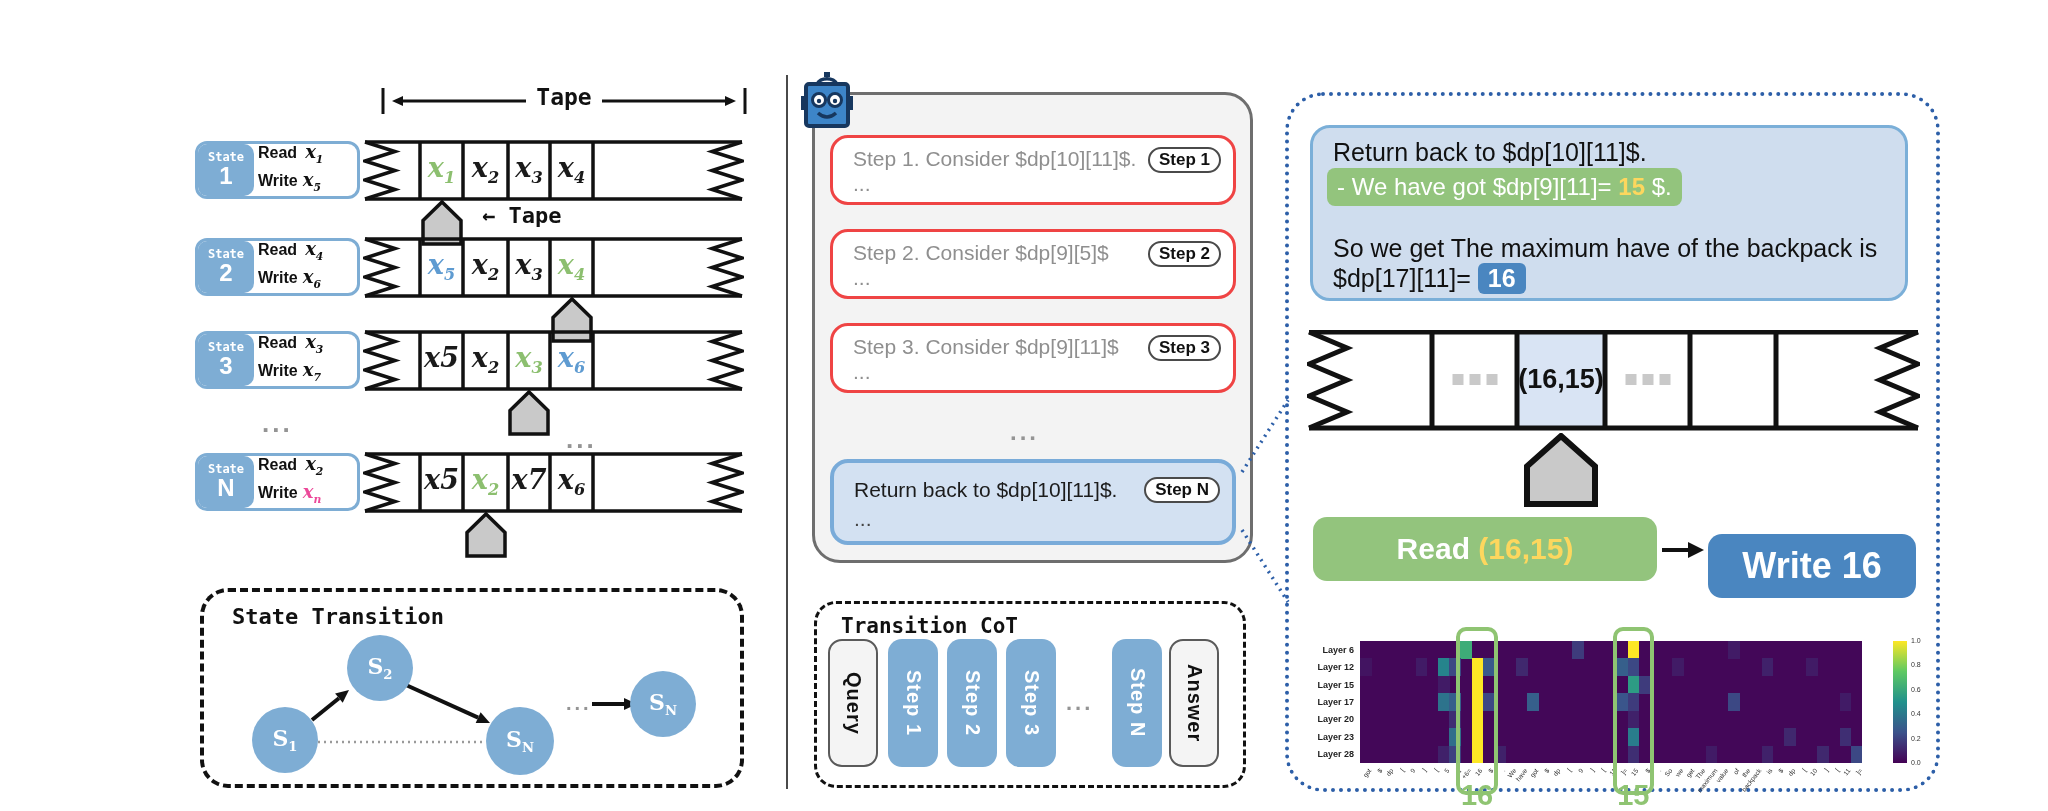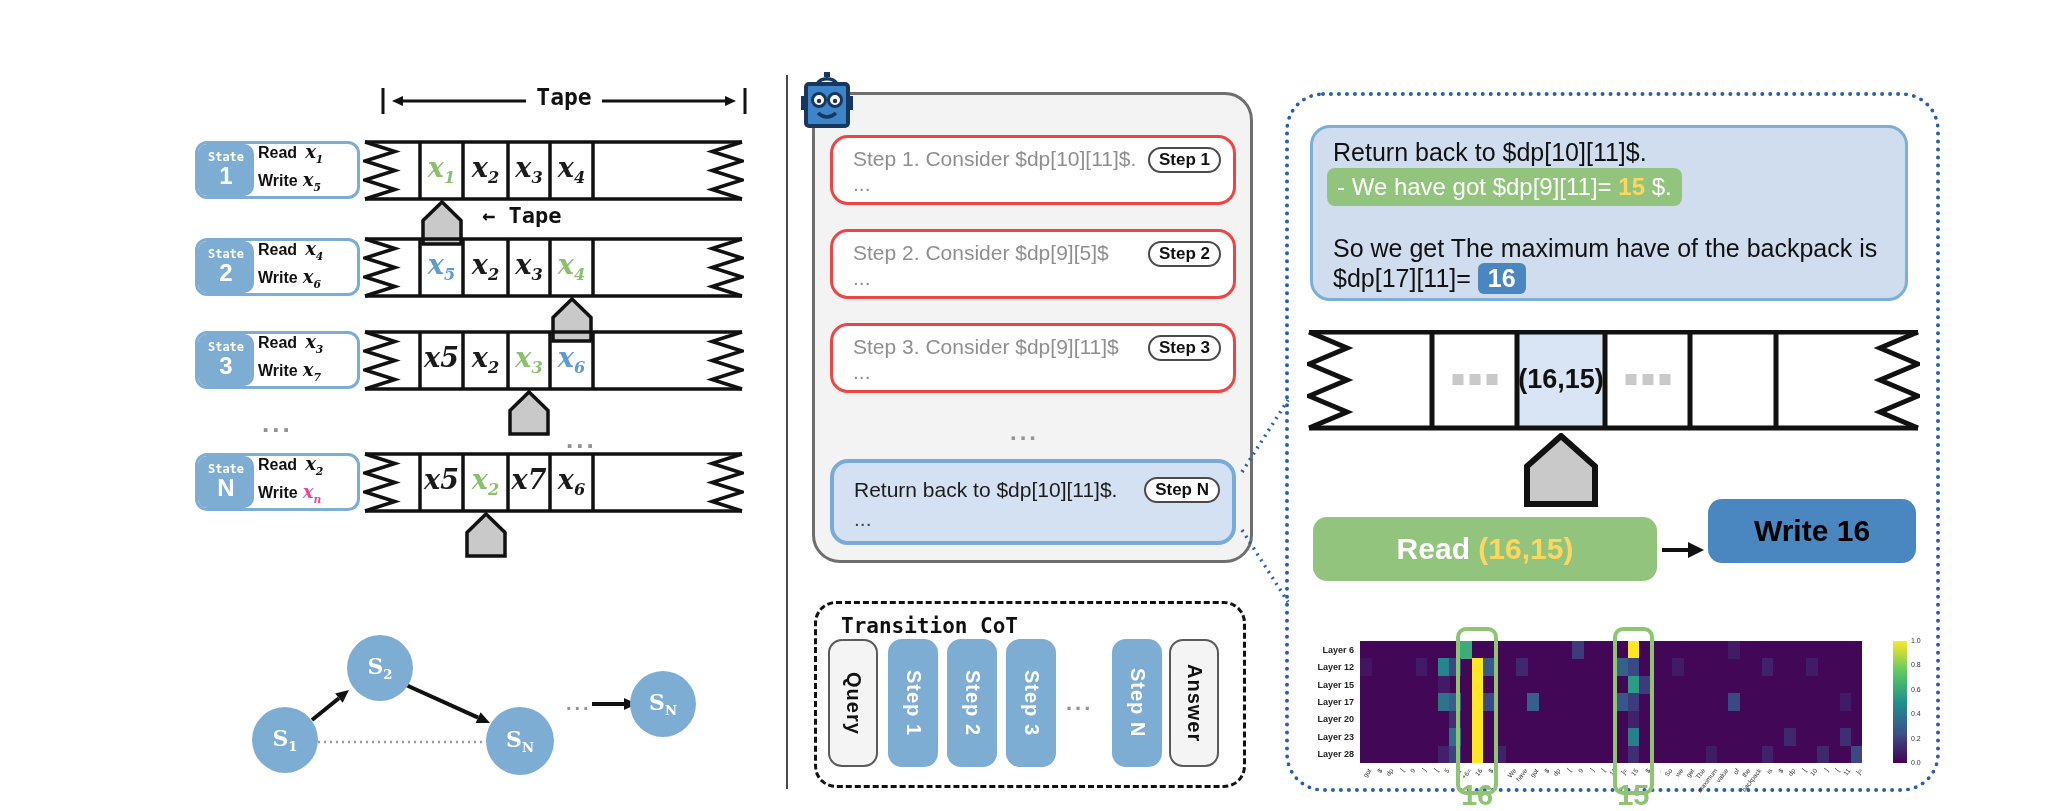--- a/index.html
+++ b/index.html
@@ -46,21 +46,21 @@
   
   #dotted-box{position:absolute;left:1285px;top:92px;width:655px;height:700px;border:4px dotted #2d5fa8;border-radius:38px;box-sizing:border-box;}
   #message-box{position:absolute;left:1310px;top:125px;width:598px;height:176px;background:#cfddee;border:3.5px solid #7bafd8;border-radius:20px;box-sizing:border-box;}
   .mline{position:absolute;left:20px;font-size:25px;color:#111;white-space:nowrap;}
   #green-block{position:absolute;left:14px;top:40px;background:#93c47d;border-radius:8px;padding:4px 10px;}
   .gline{font-size:24px;color:#fff;line-height:30px;white-space:nowrap;}
   .gnum{color:#fdd75e;font-weight:bold;}
   .chip{display:inline-block;background:#4a86c0;color:#fff;font-weight:bold;border-radius:6px;padding:1px 10px;font-size:25px;}
   #read-box{position:absolute;left:1313px;top:517px;width:344px;height:64px;background:#93c47d;border-radius:14px;display:flex;align-items:center;justify-content:center;font-size:30px;font-weight:bold;color:#fff;white-space:pre;}
   #read-box .val{color:#fdd75e;}
-  #write-box{position:absolute;left:1708px;top:499px;width:208px;height:64px;background:#4a86c0;border-radius:14px;display:flex;align-items:center;justify-content:center;font-size:30px;font-weight:bold;color:#000000;}
+  #write-box{position:absolute;left:1708px;top:534px;width:208px;height:64px;background:#4a86c0;border-radius:14px;display:flex;align-items:center;justify-content:center;font-size:36px;font-weight:bold;color:#ffffff;}
   .sqdots{position:absolute;display:flex;gap:6px;transform:translateX(-50%);}
   .sqdots i{width:11px;height:11px;background:#c9c9c9;display:block;}
   .hm-rowlabel{position:absolute;font-size:9px;font-weight:bold;color:#222;text-align:right;width:60px;}
   .hm-ticklabel{position:absolute;font-size:6.5px;color:#333;white-space:nowrap;transform:translateX(-100%) rotate(-52deg);transform-origin:100% 0;}
   .hm-cbtick{position:absolute;font-size:7px;color:#333;}
   .hm-greenbox{position:absolute;border:4px solid #8fc472;border-radius:10px;box-sizing:border-box;}
   .hm-greenlabel{position:absolute;font-size:29px;font-weight:bold;color:#8fc472;transform:translateX(-50%);}
 </style>
 </head>
 <body>
@@ -199,20 +199,23 @@
       </div>
       <svg width="44" height="48" viewBox="0 0 44 48" style="position: absolute; left: 463.5px; top: 511px;">
         <polygon points="3,45 3,21.6 22,3 41,21.6 41,45" fill="#c9c9c9" stroke="#111" stroke-width="3.5"></polygon>
       </svg>
     </div>
 
   <span class="abs mono" style="left:482px;top:203px;font-size:22px;">← Tape</span>
   <span class="abs dots" style="left:262px;top:408px;font-size:26px;">...</span>
   <span class="abs dots" style="left:566px;top:424px;font-size:26px;">...</span>
 
+  <div id="transition-box">
+    <span class="mono" id="transition-title">State Transition</span>
+  </div>
   <div id="transition-nodes">
       <svg width="544" height="200" viewBox="0 0 544 200" style="position: absolute; left: 200px; top: 588px;">
         <line x1="112" y1="132" x2="138.90217526664645" y2="110.18742545947585" stroke="#111" stroke-width="4"></line>
         <polygon points="149,102 135.12336351611913,105.52689096715882 142.68098701717378,114.84795995179287" fill="#111"></polygon>
         <line x1="206" y1="97" x2="278.1555970031014" y2="129.6418176918792" stroke="#111" stroke-width="4"></line>
         <polygon points="290,135 280.62860422223406,124.17517015484906 275.6825897839687,135.10846522890932" fill="#111"></polygon>
         <line x1="118" y1="154" x2="286" y2="154" stroke="#9a9a9a" stroke-width="2.5" stroke-dasharray="2 4"></line>
         <line x1="392" y1="116" x2="424" y2="116" stroke="#111" stroke-width="4"></line>
         <polygon points="437,116 424,110 424,122" fill="#111"></polygon>
       </svg>

